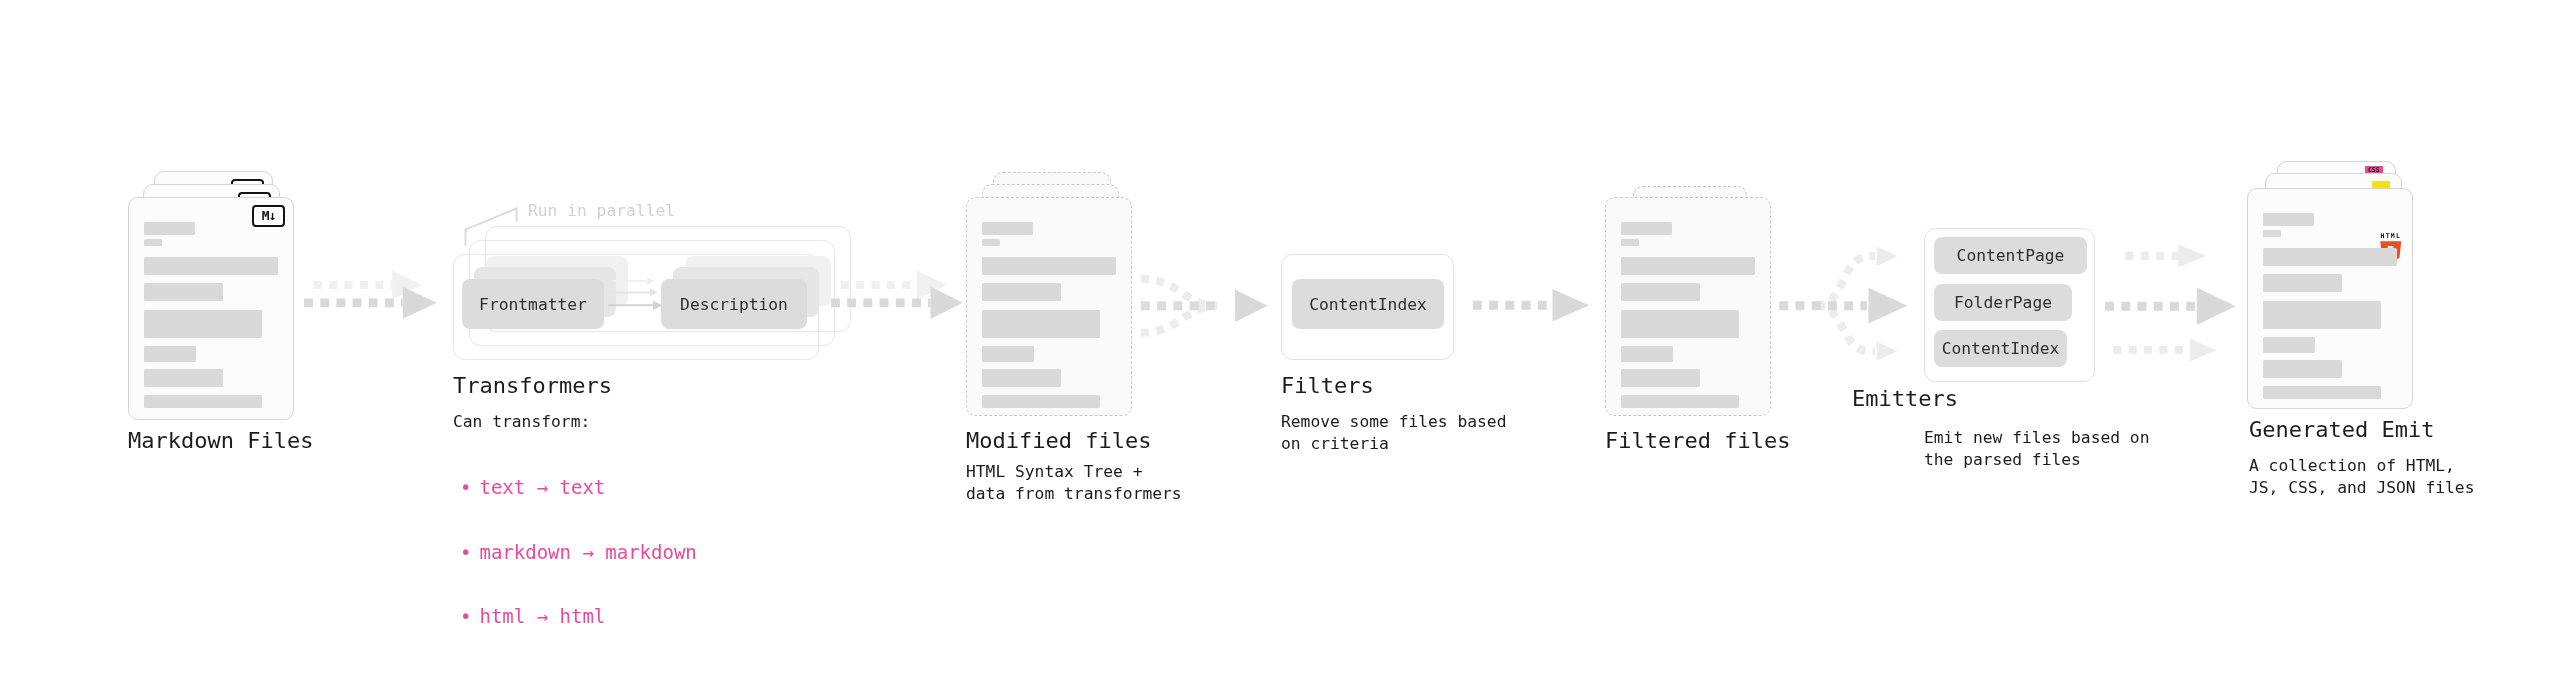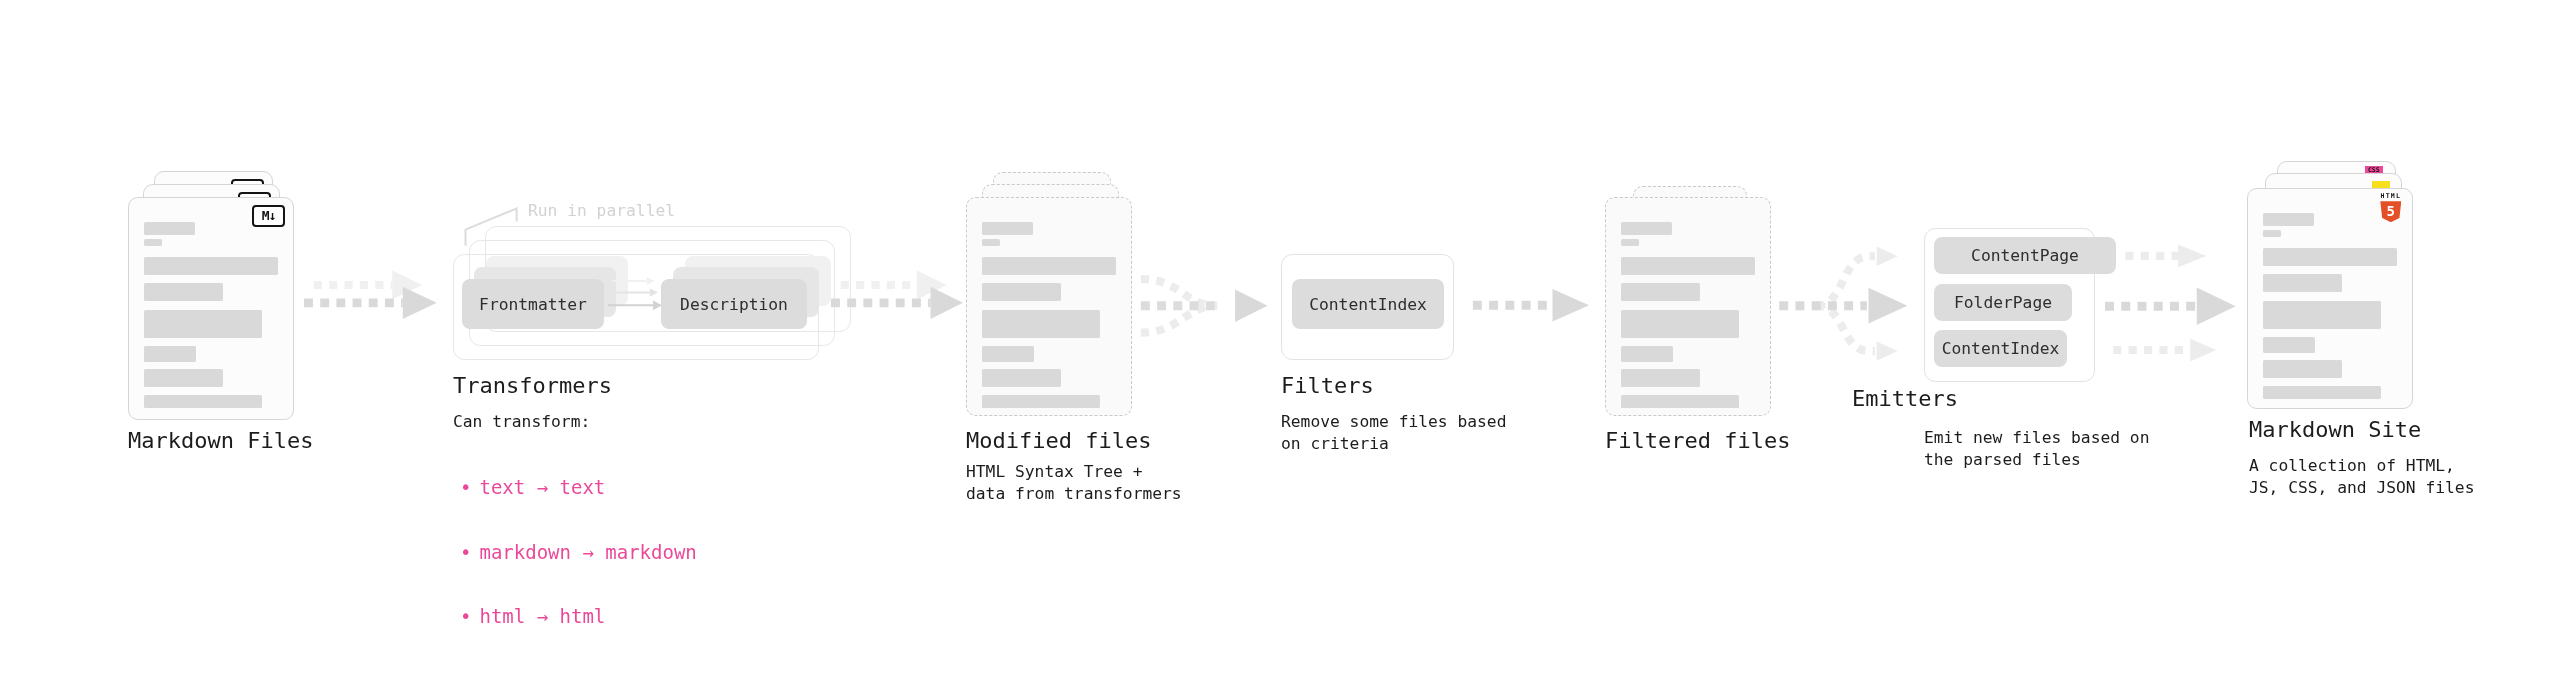--- a/index.html
+++ b/index.html
@@ -172,21 +172,21 @@
   <svg style="left:1776px;top:240px;" width="142" height="146" viewBox="0 0 175 180">
     <path d="M 50,81 C 85,81 80,20 115,20 L 122,20" fill="none" stroke="#ececec" stroke-width="10" stroke-dasharray="10 9"></path>
     <polygon points="124,8 150,20 124,32" fill="#ececec"></polygon>
     <path d="M 50,81 C 85,81 80,137 115,137 L 122,137" fill="none" stroke="#ececec" stroke-width="10" stroke-dasharray="10 9"></path>
     <polygon points="124,125 150,137 124,149" fill="#ececec"></polygon>
     <line x1="4" y1="81" x2="112" y2="81" stroke="#d9d9d9" stroke-width="11" stroke-dasharray="11 9"></line>
     <polygon points="114,59 162,81 114,103" fill="#d9d9d9"></polygon>
   </svg>
 
   <div class="box" style="left:1924px;top:228px;width:171px;height:154px;"></div>
-  <div class="pill" style="left:1934px;top:237px;width:182px;height:37px;">ContentPage</div>
+  <div class="pill" style="left:1934px;top:237px;width:153px;height:37px;">ContentPage</div>
   <div class="pill" style="left:1934px;top:284px;width:138px;height:37px;">FolderPage</div>
   <div class="pill" style="left:1934px;top:330px;width:133px;height:37px;">ContentIndex</div>
   <h2 class="stage-title" style="left:1852px;top:386px;">Emitters</h2>
   <p class="stage-desc" style="left:1924px;top:427px;">Emit new files based on
 the parsed files</p>
 
   <svg style="left:2101px;top:238px;" width="142" height="134" viewBox="0 0 175 165">
     <line x1="30" y1="22" x2="95" y2="22" stroke="#ececec" stroke-width="10" stroke-dasharray="10 9"></line>
     <polygon points="95,8 130,22 95,36" fill="#ececec"></polygon>
     <line x1="5" y1="84" x2="118" y2="84" stroke="#d9d9d9" stroke-width="11" stroke-dasharray="11 9"></line>
@@ -196,32 +196,32 @@
   </svg>
 
   <div class="card" style="left:2277px;top:161px;width:119px;height:219px;z-index:1;">
     <span class="css-badge">CSS</span>
   </div>
   <div class="card" style="left:2265px;top:173px;width:137px;height:219px;z-index:2;">
     <span class="js-badge"></span>
   </div>
   <div class="card" style="left:2247px;top:188px;width:166px;height:221px;z-index:3;">
     <span class="html5">
-      <span class="html5-word" style="display:block;">HTML</span>
+      <span class="html5-word" style="display:block;margin-top:40px;">HTML</span>
       <span class="html5-shield" style="display:block;">5</span>
     </span>
     <div class="bars">
         <div class="bar" style="width: 51px; height: 12.2px; margin-bottom: 4.9px;"></div>
         <div class="bar" style="width: 18px; height: 6.5px; margin-bottom: 11.4px;"></div>
         <div class="bar" style="width: 134px; height: 18px; margin-bottom: 7.3px;"></div>
         <div class="bar" style="width: 79px; height: 18px; margin-bottom: 9.8px;"></div>
         <div class="bar" style="width: 118px; height: 28px; margin-bottom: 7.3px;"></div>
         <div class="bar" style="width: 52px; height: 16.3px; margin-bottom: 7.3px;"></div>
         <div class="bar" style="width: 79px; height: 18px; margin-bottom: 7.3px;"></div>
         <div class="bar" style="width: 118px; height: 13px; margin-bottom: 0px;"></div>
       </div>
   </div>
-  <h2 class="stage-title" style="left:2249px;top:417px;">Markdown Site</h2>
+  <h2 class="stage-title" style="left:2249px;top:417px;">Generated Emit</h2>
   <p class="stage-desc" style="left:2249px;top:455px;">A collection of HTML,
 JS, CSS, and JSON files</p>
 
 </div>
 
 
 </body></html>

